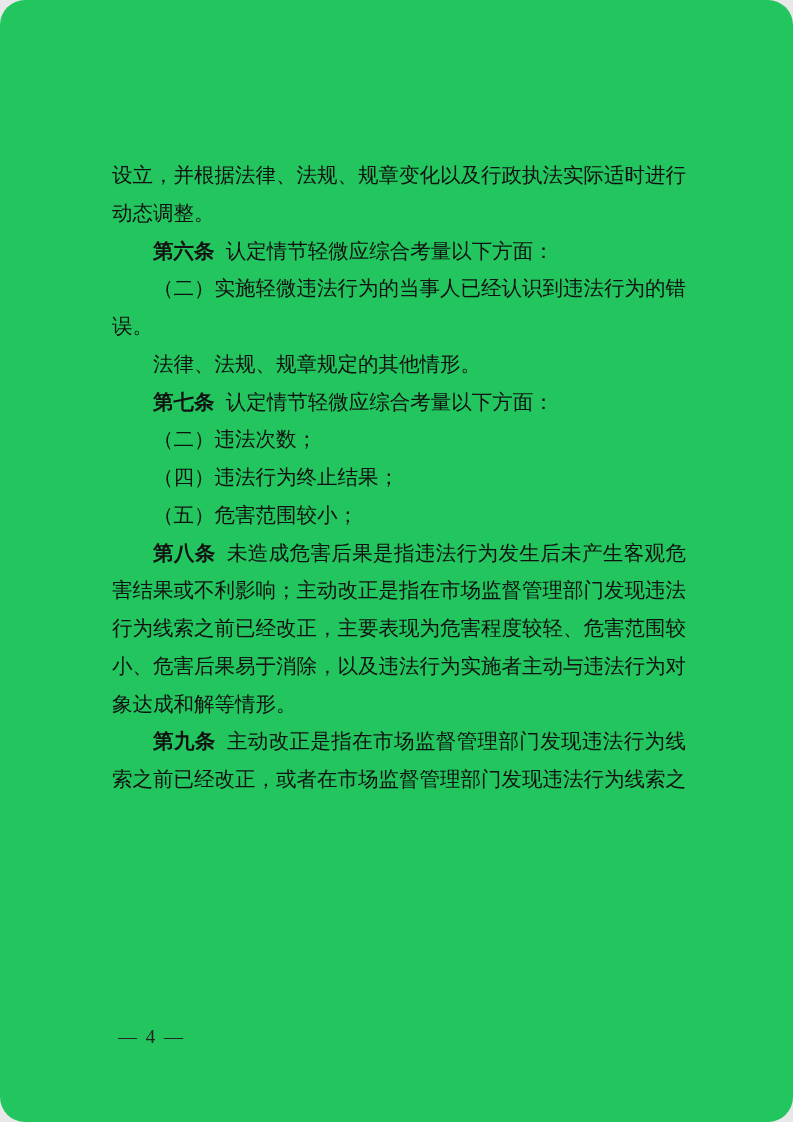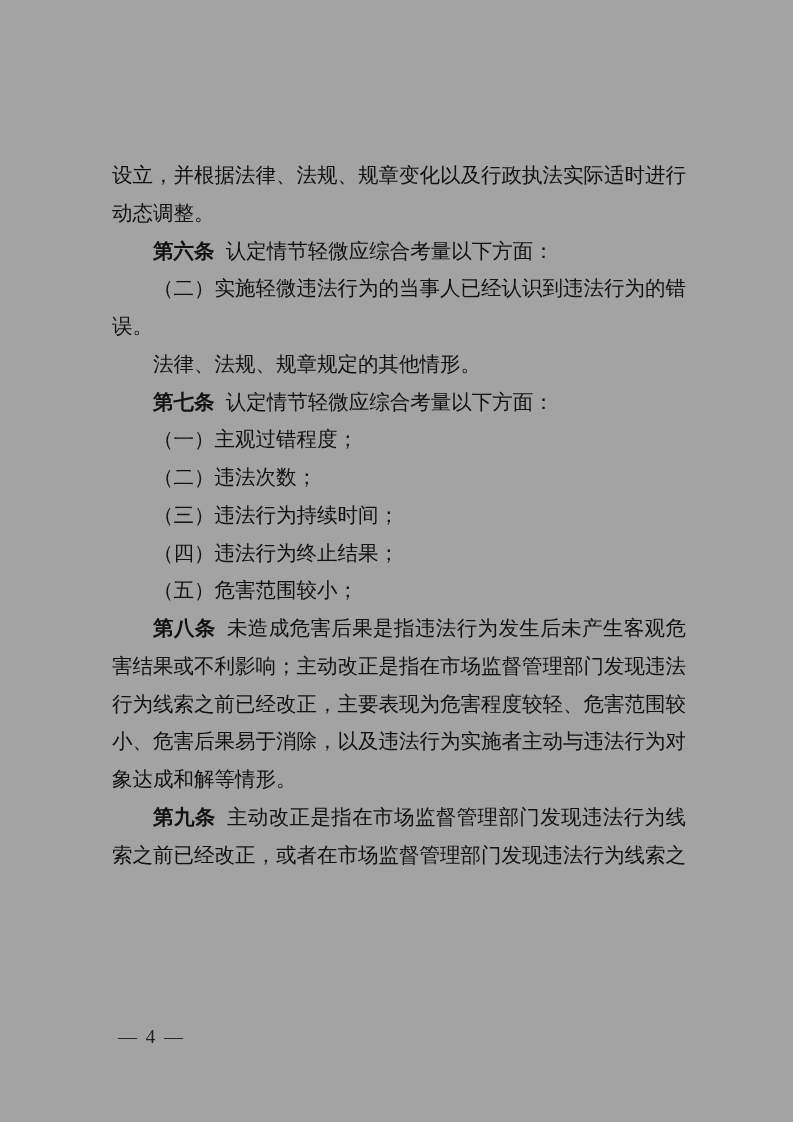--- a/index.html
+++ b/index.html
@@ -4,25 +4,26 @@
 <style>
   html, body {
     margin: 0;
     padding: 0;
     background: #e8e8e8;
   }
   .page {
     position: relative;
     width: 793px;
     height: 1122px;
-    background: #a3a3a3;
+    background: #22c55e;
     margin: 0 auto;
     overflow: hidden;
     font-family: "Liberation Serif", "DejaVu Serif", serif;
     color: #111;
+    border-radius: 25px;
   }
   .content {
     position: absolute;
     left: 112px;
     top: 157px;
     width: 574px;
     font-size: 20.5px;
     line-height: 37.75px;
     text-align: justify;
   }
@@ -58,25 +59,23 @@
 
     <p><span class="article-label">第六条</span><span>认定情节轻微应综合考量以下方面：</span></p>
 
 
     <p><span>（二）实施轻微违法行为的当事人已经认识到违法行为的错误。</span></p>
 
     <p><span>法律、法规、规章规定的其他情形。</span></p>
 
     <p><span class="article-label">第七条</span><span>认定情节轻微应综合考量以下方面：</span></p>
 
-    <p><span>（一）主观过错程度；</span></p>
 
     <p><span>（二）违法次数；</span></p>
 
-    <p><span>（三）违法行为持续时间；</span></p>
 
     <p><span>（四）违法行为终止结果；</span></p>
 
     <p><span>（五）危害范围较小；</span></p>
 
 
 
     <p><span class="article-label">第八条</span><span>未造成危害后果是指违法行为发生后未产生客观危害结果或不利影响；主动改正是指在市场监督管理部门发现违法行为线索之前已经改正，主要表现为危害程度较轻、危害范围较小、危害后果易于消除，以及违法行为实施者主动与违法行为对象达成和解等情形。</span></p>
 
     <p><span class="article-label">第九条</span><span>主动改正是指在市场监督管理部门发现违法行为线索之前已经改正，或者在市场监督管理部门发现违法行为线索之</span></p>

